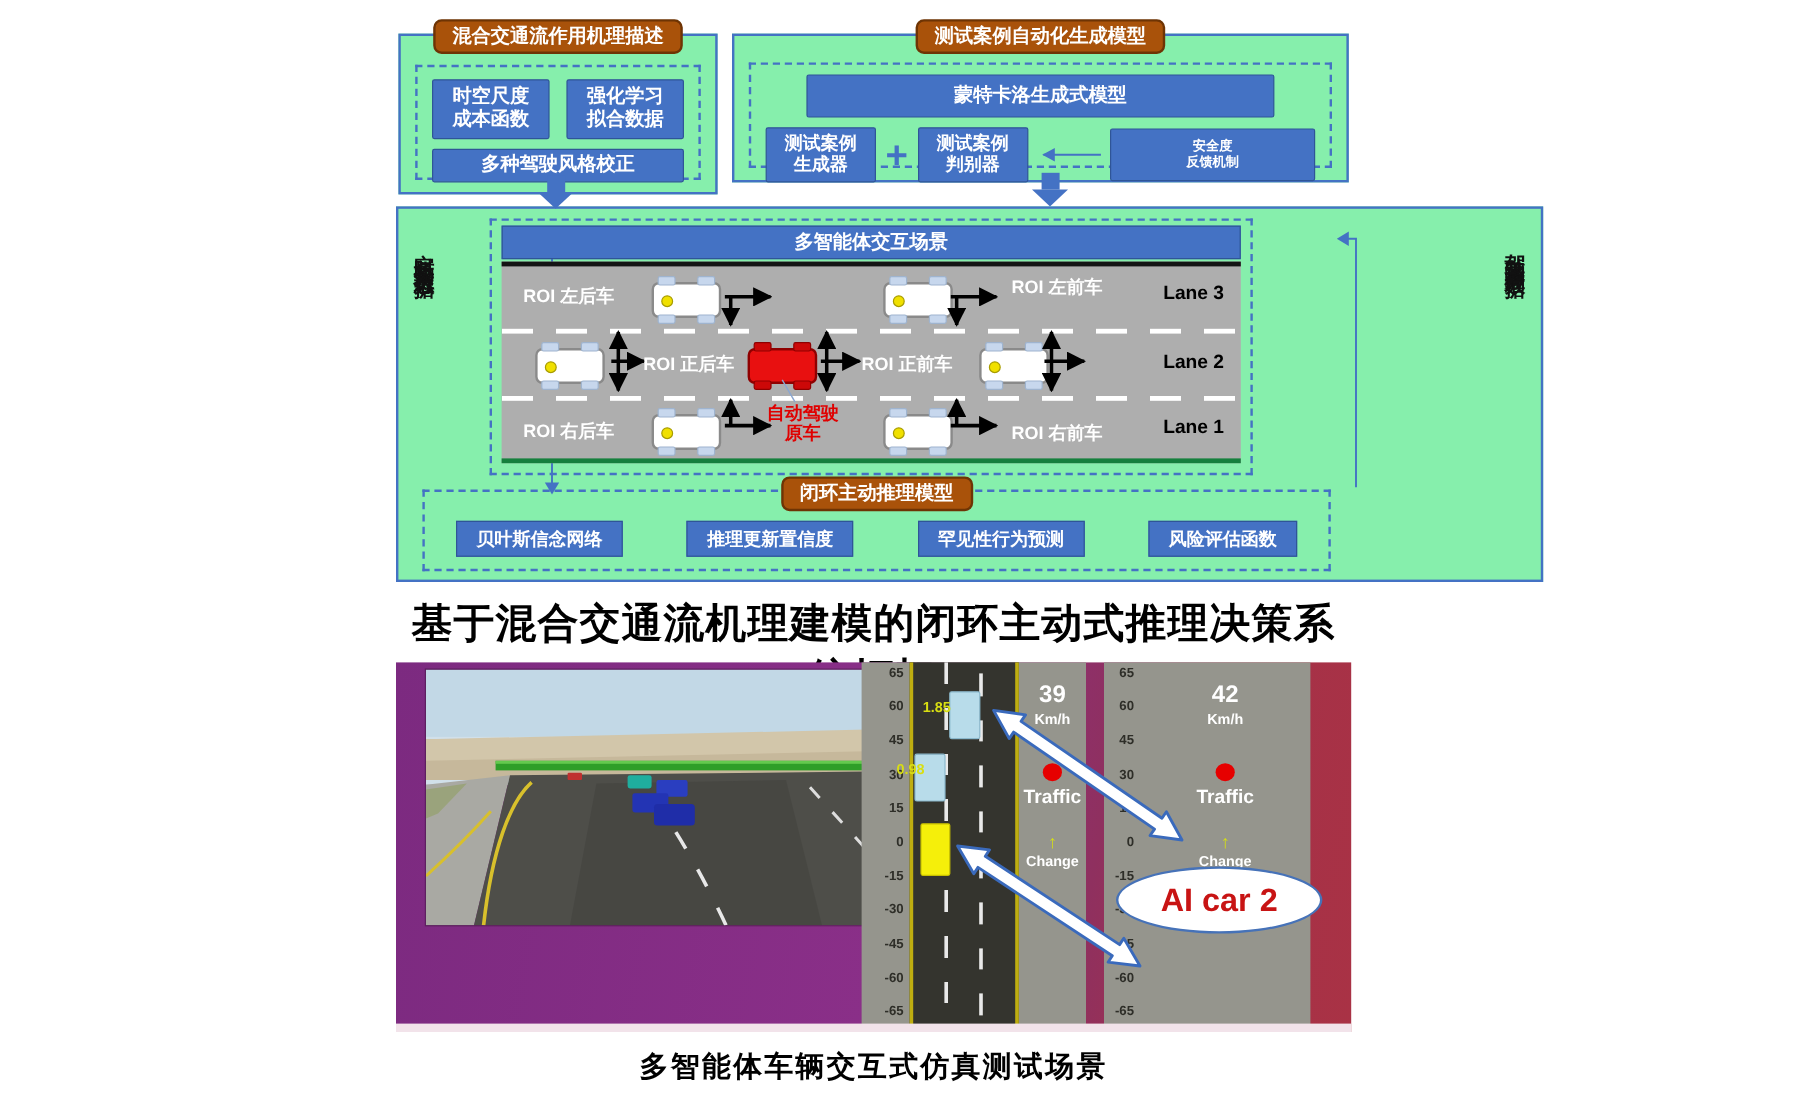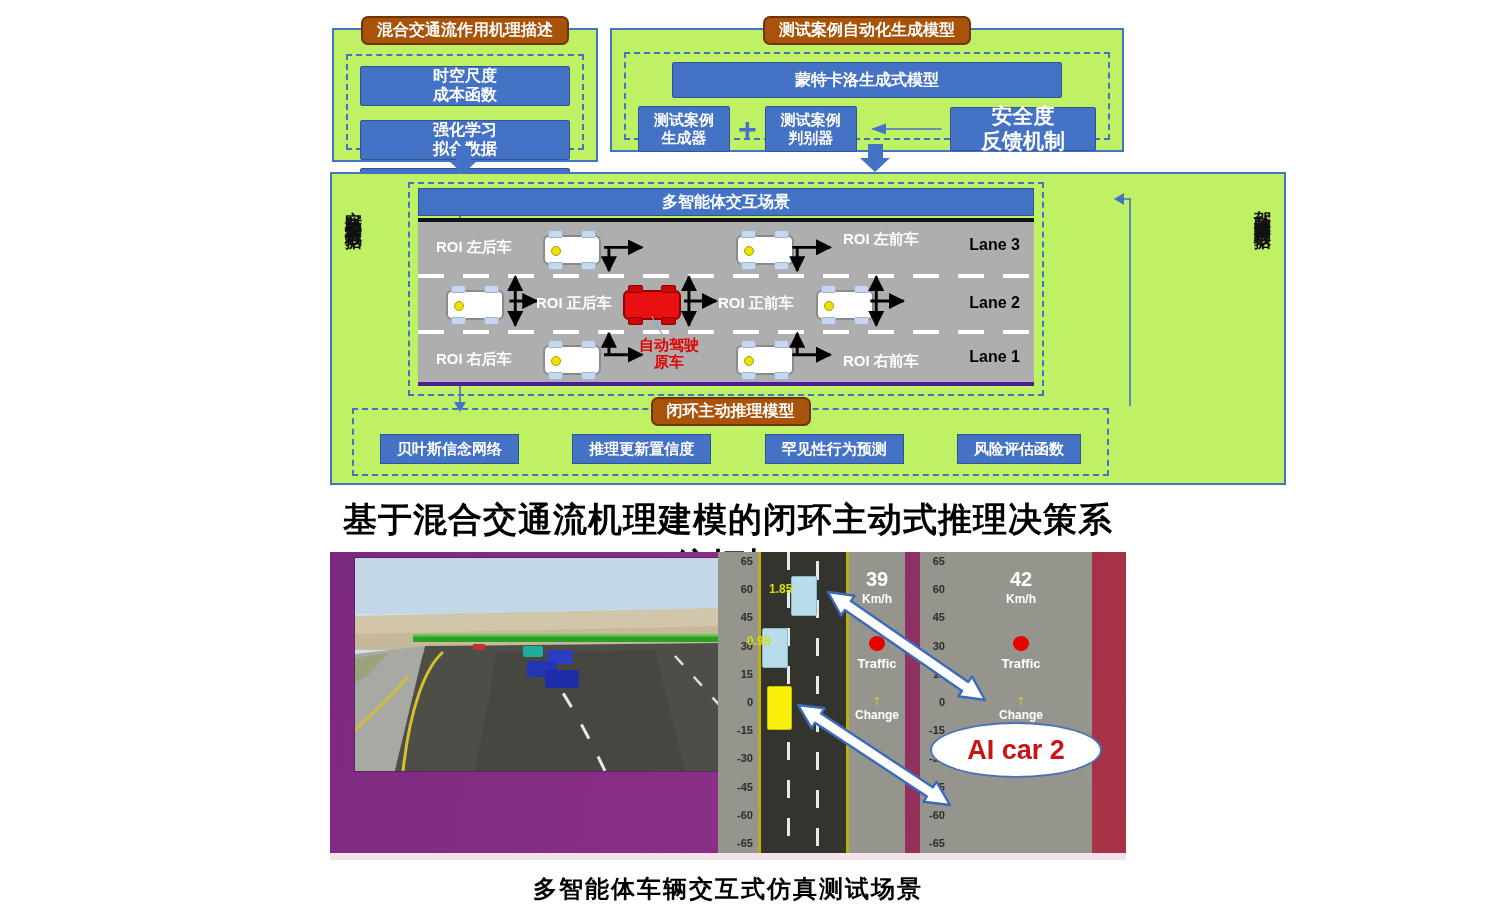--- a/index.html
+++ b/index.html
@@ -6,38 +6,38 @@
   #page{position:relative;width:1510px;height:921px;background:#fff;overflow:hidden;
         font-family:"Liberation Sans","DejaVu Sans",sans-serif;}
   
   .bbox{background:#4472C4;border:1.5px solid #2F5597;color:#fff;display:flex;align-items:center;
         justify-content:center;text-align:center;font-weight:600;line-height:1.18;
         white-space:pre-line;border-radius:2px;box-sizing:border-box;}
   .brown-tab{position:absolute;left:50%;transform:translateX(-50%);background:#A9520A;
         border:2px solid #6e3404;border-radius:7px;color:#fff;font-weight:bold;font-size:16px;
         padding:2px 14px;white-space:nowrap;z-index:5;}
   .dashedbox{position:absolute;border:2px dashed #4472C4;box-sizing:border-box;}
-  .solidbox{position:absolute;border:2px solid #4472C4;box-sizing:border-box;background:#bef264;}
+  .solidbox{position:absolute;border:2px solid #4472C4;box-sizing:border-box;background:#86efac;}
   
   #fig1{position:absolute;left:330px;top:0;width:796px;height:540px;}
   #module1{left:2px;top:28px;width:266px;height:134px;}
   #module2{left:280px;top:28px;width:514px;height:124px;}
-  .modrow{display:flex;gap:14px;flex-direction:column;}
+  .modrow{display:flex;gap:14px;}
   .blockarrow{position:absolute;width:30px;display:flex;flex-direction:column;align-items:center;z-index:2;}
   .blockarrow .shaft{width:15px;height:14px;background:#4472C4;}
   .blockarrow .head{width:0;height:0;border-left:15px solid transparent;border-right:15px solid transparent;border-top:14px solid #4472C4;}
   #outerbox{left:0;top:172px;width:956px;height:313px;}
   .vaxis{position:absolute;writing-mode:vertical-rl;text-orientation:upright;font-size:17px;
          font-weight:600;color:#111;letter-spacing:3px;top:24px;}
   #scenebox{left:76px;top:8px;width:636px;height:214px;}
   #scenehdr{position:absolute;left:8px;right:8px;top:4px;height:26px;background:#4472C4;
          border:1px solid #2F5597;color:#fff;font-weight:bold;font-size:16px;display:flex;
          align-items:center;justify-content:center;}
   #road{position:absolute;left:8px;right:8px;top:34px;bottom:8px;background:#AEAEAE;
-         border-top:4px solid #141414;border-bottom:4px solid #4c1d95;}
+         border-top:4px solid #141414;border-bottom:4px solid #15803d;}
   .lanesep{position:absolute;left:0;right:0;height:4px;z-index:1;
          background:repeating-linear-gradient(90deg,#fff 0 26px,rgba(0,0,0,0) 26px 45px);}
   .roilabel{position:absolute;color:#fff;font-weight:bold;font-size:15px;z-index:3;white-space:nowrap;}
   .lanename{position:absolute;color:#000;font-weight:bold;font-size:16px;z-index:3;white-space:nowrap;}
   .car{position:absolute;width:54px;height:26px;background:#fff;border:2px solid #8a8a8a;border-radius:6px;z-index:2;}
   .car::before,.car::after,.car .rw::before,.car .rw::after{content:"";position:absolute;width:13px;height:6px;background:#c7d7ed;border:1px solid #9fb4cf;border-radius:2px;}
   .car::before{left:3px;top:-7px;}.car::after{right:3px;top:-7px;}
   .car .rw::before{left:3px;bottom:-7px;}.car .rw::after{right:3px;bottom:-7px;}
   .car .dot{position:absolute;left:6px;top:50%;margin-top:-4px;width:8px;height:8px;border-radius:50%;
          background:#f0e000;border:1px solid #a89c00;}
@@ -63,21 +63,21 @@
   .proad{position:relative;width:85px;background:#34342E;border-left:3px solid #bfae10;border-right:3px solid #bfae10;box-sizing:content-box;}
   .pdash{position:absolute;top:0;bottom:0;width:3px;background:repeating-linear-gradient(#e9e9e9 0 18px,rgba(0,0,0,0) 18px 38px);}
   .pcar{position:absolute;width:24px;height:38px;border-radius:2px;}
   .pcar.blue{background:#b8dcea;border:1px solid #8ab8cc;}
   .pcar.yellow{background:#f5ef0a;border:1px solid #c8c000;height:42px;width:23px;}
   .plabel{position:absolute;color:#d8de12;font-weight:bold;font-size:12px;z-index:2;white-space:nowrap;}
   .pinfo{flex:1;display:flex;flex-direction:column;align-items:center;padding-top:16px;color:#fff;}
   .pspeed{font-size:20px;font-weight:bold;}
   .punit{font-size:12px;font-weight:bold;margin-top:1px;}
   .pdot{width:16px;height:15px;border-radius:50%;background:#e60000;margin-top:30px;}
-  .ptraffic{font-size:13px;font-weight:bold;margin-top:5px;}
+  .ptraffic{font-size:16px;font-weight:bold;margin-top:5px;}
   .pchgarrow{color:#d6e012;font-size:15px;font-weight:bold;margin-top:20px;}
   .pchange{font-size:12px;font-weight:bold;}
   .callout{position:absolute;background:#fff;border:2px solid #4672b8;border-radius:50%;display:flex;
          align-items:center;justify-content:center;color:#c81414;font-weight:800;font-size:27px;z-index:6;}
   #cap2{top:873px;font-size:24px;letter-spacing:2px;}
   svg.overlay{position:absolute;left:0;top:0;width:100%;height:100%;pointer-events:none;}
 </style>
 </head>
 <body>
 
@@ -115,21 +115,21 @@
         <div class="bbox" style="height:36px;margin:0 34px;font-size:16px;">蒙特卡洛生成式模型</div>
         <div style="display:flex;align-items:center;margin-top:8px;gap:6px;">
           <div class="bbox" style="width:92px;height:46px;font-size:15px;">测试案例
 生成器</div>
           <div style="font-size:32px;font-weight:bold;color:#4472C4;line-height:1;margin:0 2px;">+</div>
           <div class="bbox" style="width:92px;height:46px;font-size:15px;">测试案例
 判别器</div>
           <svg style="flex:1;min-width:36px;height:12px;" viewBox="0 0 60 12" preserveAspectRatio="none">
             <line x1="58" y1="6" x2="7" y2="6" stroke="#4472C4" stroke-width="1.6" marker-end="url(#mblue)"></line>
           </svg>
-          <div class="bbox" style="width:146px;height:44px;font-size:21px;">安全度
+          <div class="bbox" style="width:171px;height:44px;font-size:11px;">安全度
 反馈机制</div>
         </div>
       </div>
     </div>
 
     <div class="blockarrow" style="left:118px;top:146px;">
         <div class="shaft"></div>
         <div class="head"></div>
       </div>
     <div class="blockarrow" style="left:530px;top:144px;">

